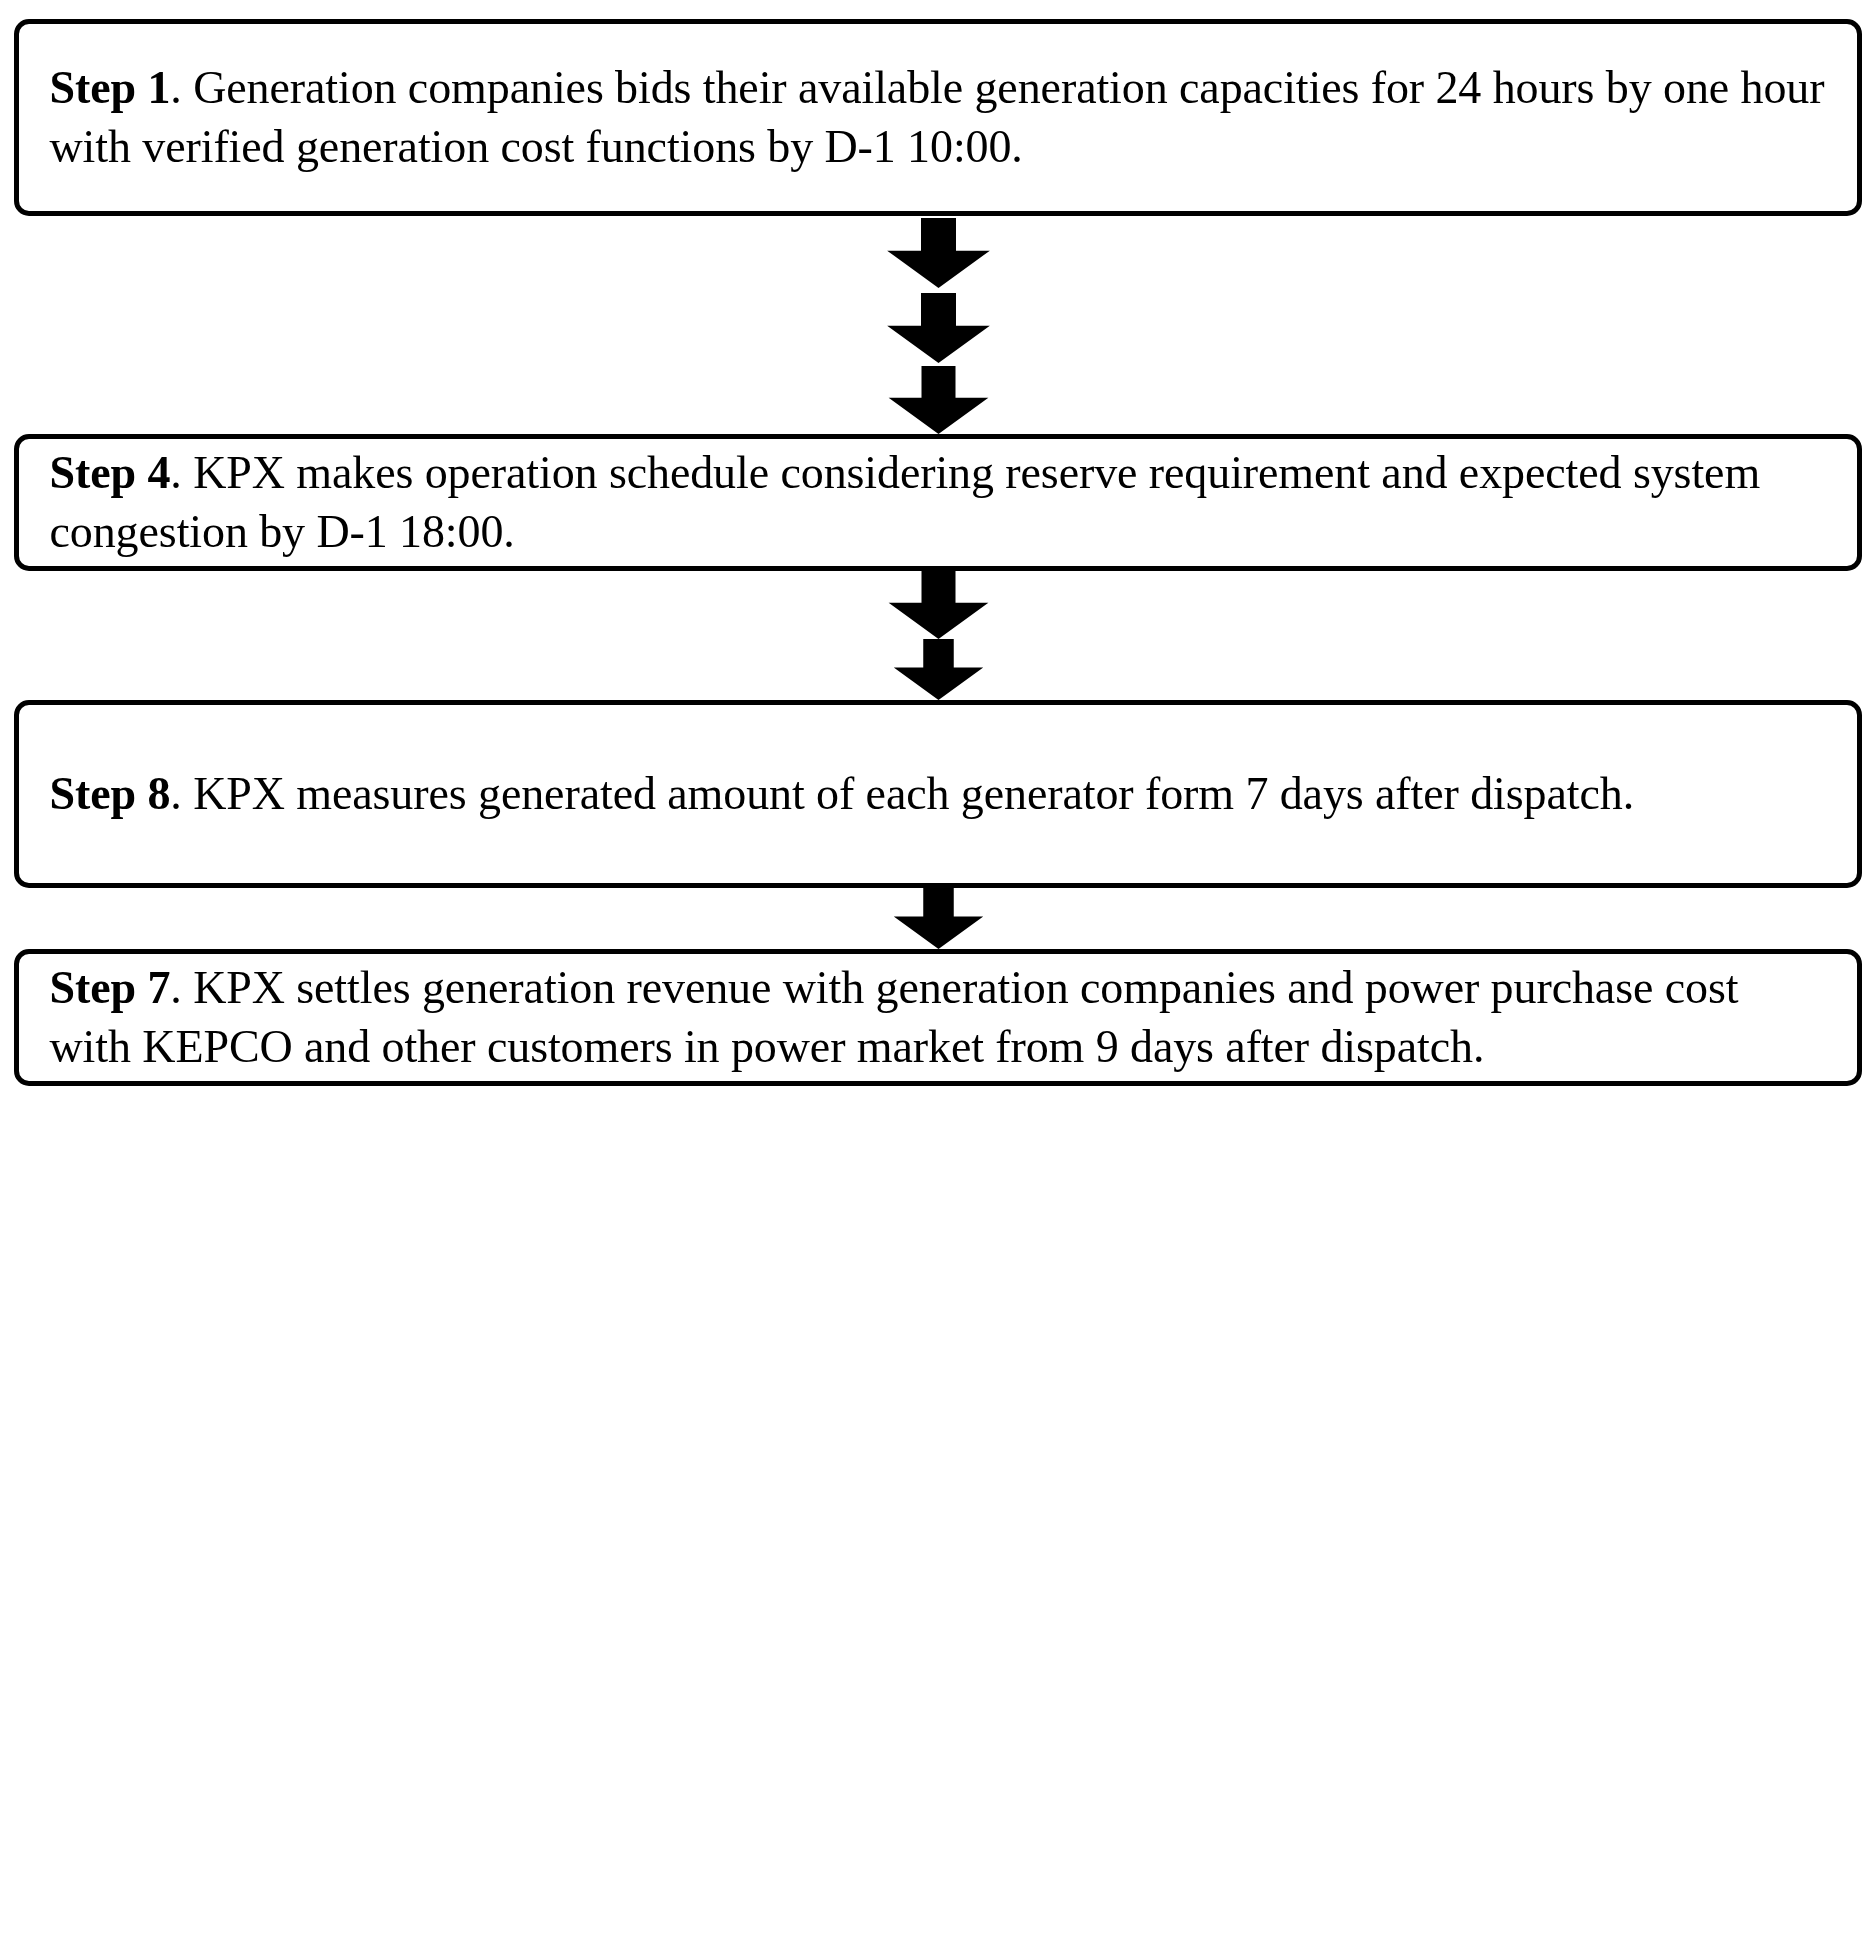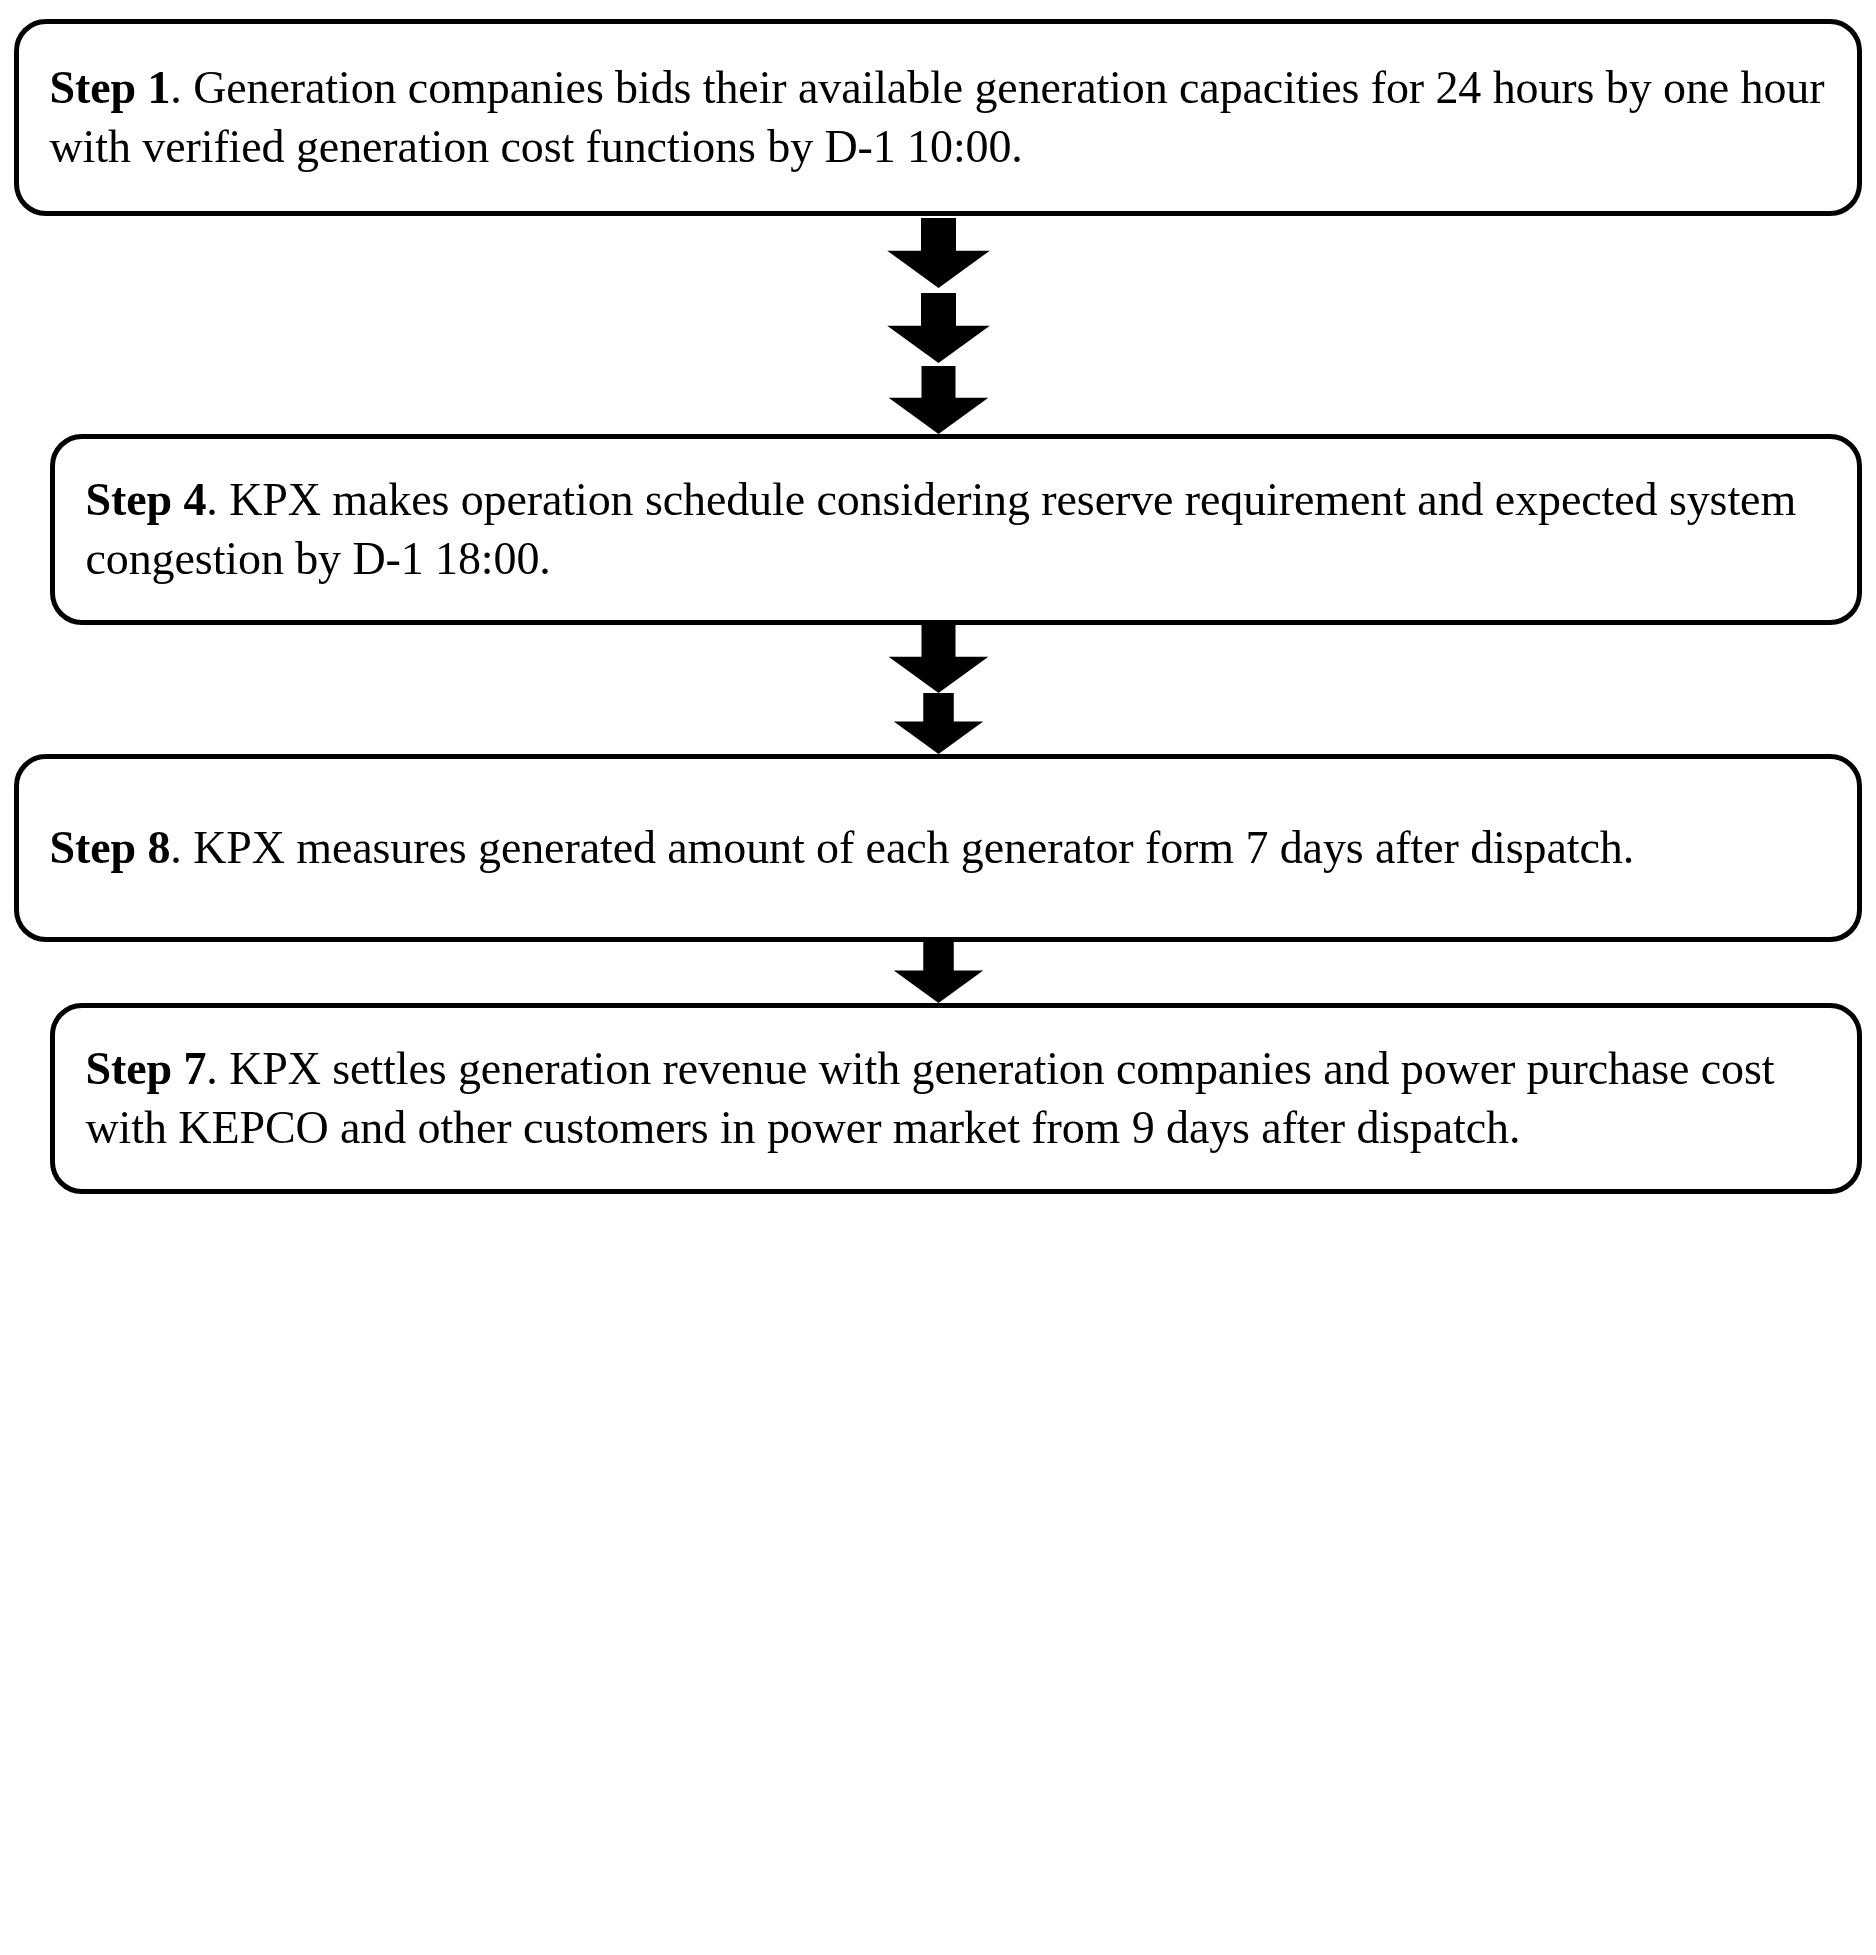--- a/index.html
+++ b/index.html
@@ -22,32 +22,32 @@
     padding: 13px 14px 9.4px 14px;
     display: flex;
     flex-direction: column;
     align-items: stretch;
   }
 
   .step-box {
     position: relative;
     box-sizing: border-box;
     border: 5.3px solid #000000;
-    border-radius: 32px;
+    border-radius: 15px;
     background: #ffffff;
     display: flex;
     align-items: center;
     padding: 10.6px 32px 10.6px 30.5px;
     flex: 0 0 auto;
   }
 
   
   .step-box.h-tall   { height: 197px; }
   .step-box.h-short  { height: 188px; }
-  .step-box.h-mid    { height: 191px; margin-left: 36px; }
+  .step-box.h-mid    { height: 137px; }
 
   .step-text {
     font-size: 46px;
     line-height: 1.30;
     color: #000000;
     letter-spacing: -0.1px;
     width: 100%;
   }
 
   .step-label {

